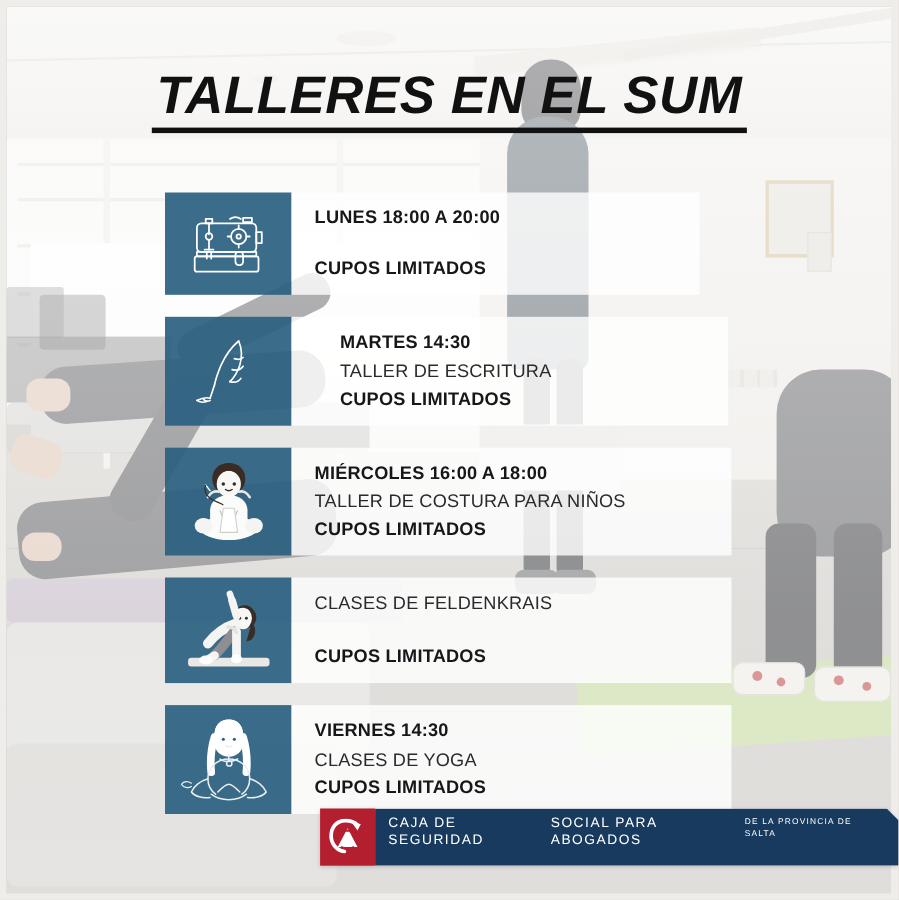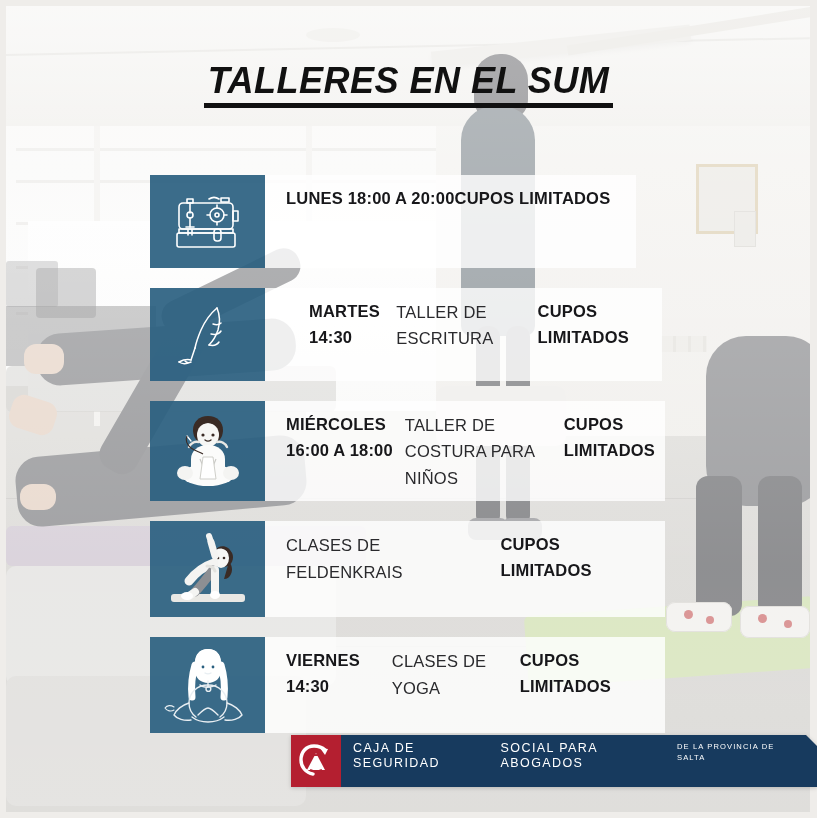--- a/index.html
+++ b/index.html
@@ -76,38 +76,38 @@
      box-shadow:inset 0 0 0 1px #cfccc6;}
   .dot{position:absolute;background:#c04a4a;border-radius:50%;}
   
   .veil{position:absolute;left:0;top:0;width:100%;height:100%;
      background:linear-gradient(180deg,rgba(255,255,255,.60) 0%,rgba(255,255,255,.50) 38%,rgba(255,255,255,.42) 70%,rgba(255,255,255,.46) 100%);}
   
   .content{position:absolute;left:0;top:0;width:817px;height:818px;}
   .title{
     position:absolute;left:0;top:60px;width:817px;
     text-align:center;
-    font-size:36px;font-weight:bold;font-style:italic;
+    font-size:48px;font-weight:bold;font-style:italic;
     letter-spacing:.5px;color:#111;
     font-family:"Liberation Sans", sans-serif;
   }
   .title span{border-bottom:5px solid #111;padding:0 4px 2px 4px;}
   .rows{position:absolute;left:150px;top:175px;width:520px;}
   .row{position:relative;display:flex;align-items:stretch;margin-bottom:20px;}
   .icon-box{
     width:115px;min-height:93px;flex:0 0 115px;
     background:rgba(42,96,128,.92);
     display:flex;align-items:center;justify-content:center;
   }
   .txt-box{
     flex:1 1 auto;
     background:rgba(255,255,255,.80);
     padding:11px 10px 10px 21px;
     box-sizing:border-box;
-    display:flex;flex-direction:row;justify-content:flex-start;
+    display:flex;flex-direction:column;justify-content:space-between;
   }
   .l1{font-size:16.5px;font-weight:bold;color:#17171a;letter-spacing:.2px;line-height:1.55;}
   .l2{font-size:16.5px;font-weight:normal;color:#2a2a2d;letter-spacing:.2px;line-height:1.6;}
   .l3{font-size:16.5px;font-weight:bold;color:#17171a;letter-spacing:.2px;line-height:1.55;}
   .w636 .txt-box{max-width:371px;}
   .w662 .txt-box{max-width:397px;padding-left:44px;}
   .w665 .txt-box{max-width:400px;}
   .r3 .icon-box,.r4 .icon-box,.r5 .icon-box{min-height:96px;}
   
   .logo{

